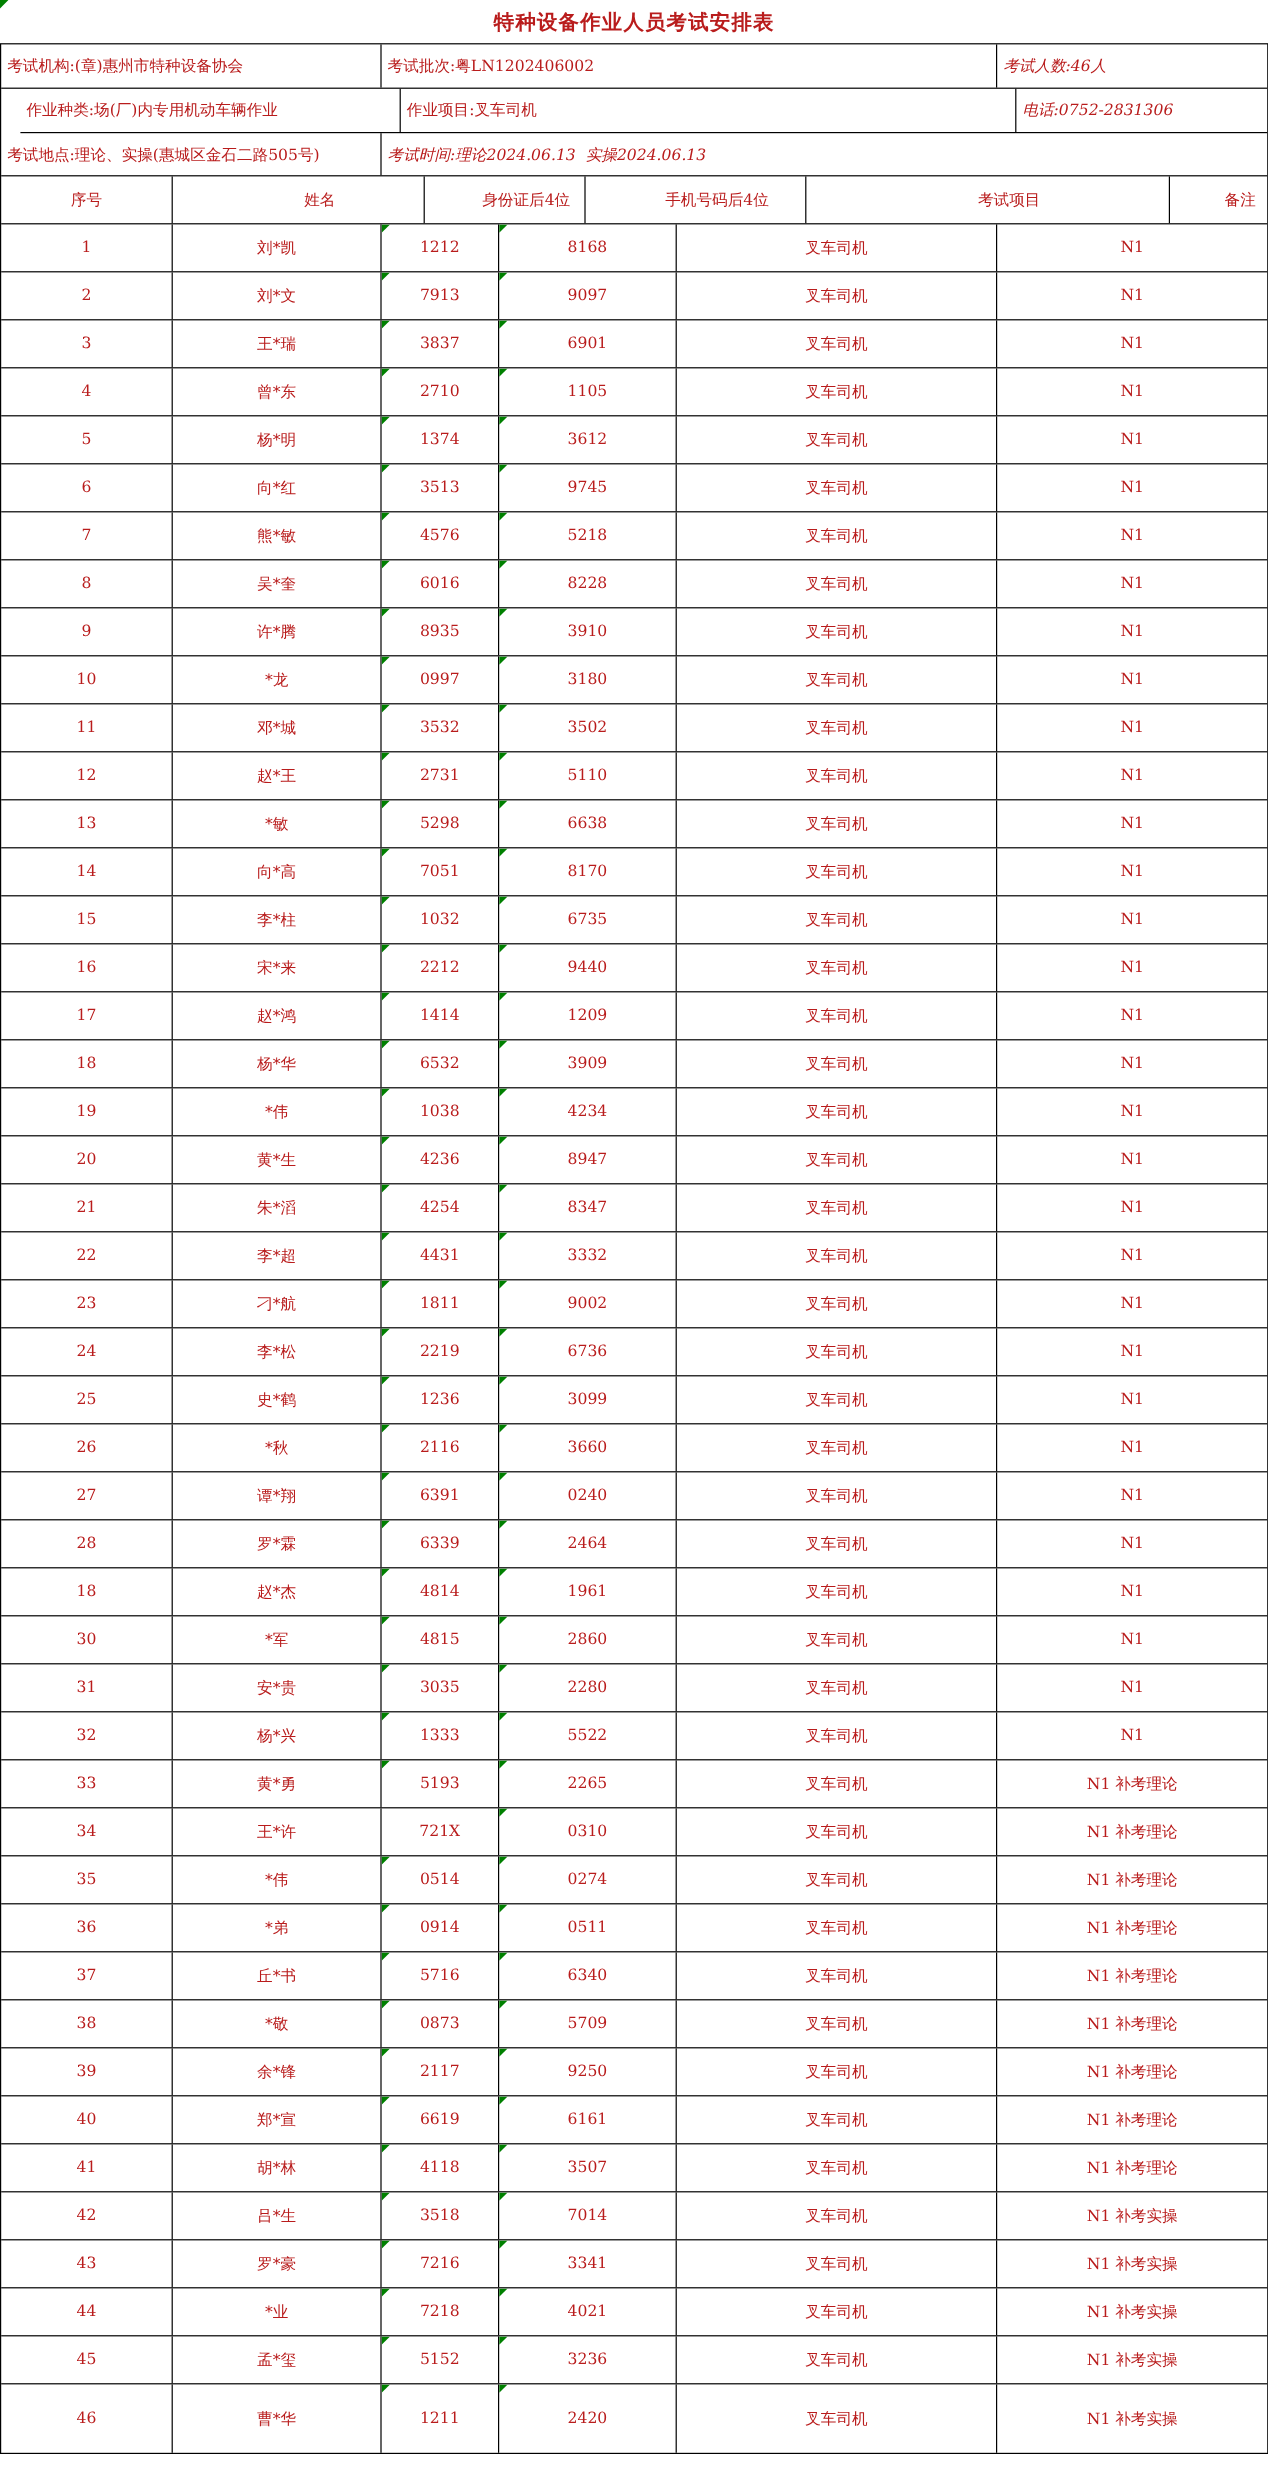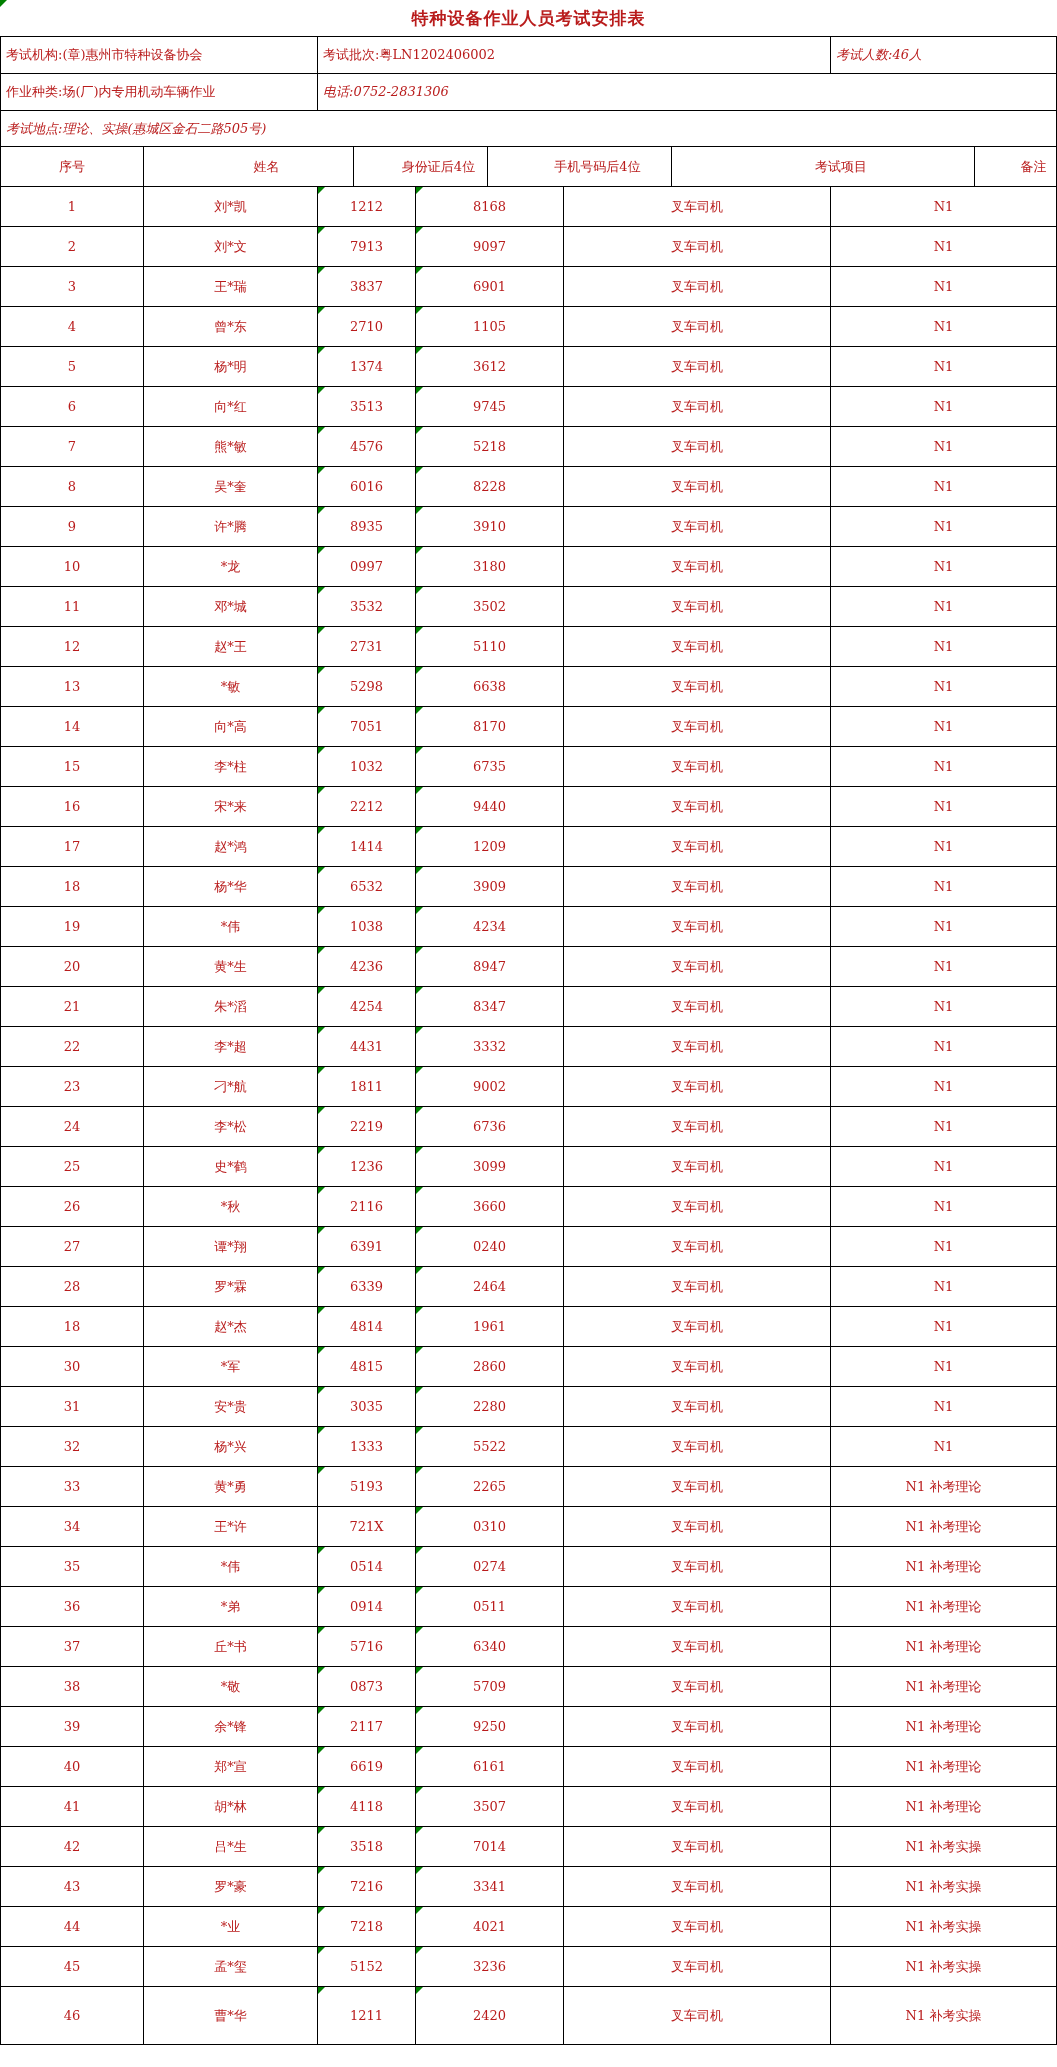--- a/index.html
+++ b/index.html
@@ -28,21 +28,21 @@
   }
   .frame {
     position: absolute; left: 0; top: 36px; bottom: 0; width: 1057px;
     box-sizing: border-box;
     border: 1px solid #000;
     display: flex; flex-direction: column;
     background: #fff;
   }
   .irow, .hrow, .drow { display: grid; box-sizing: border-box; border-bottom: 1px solid #000; }
   .irow.info1 { grid-template-columns: 317px 513px 1fr; height: 37px; }
-  .irow.info2 { grid-template-columns: 317px 513px 1fr; height: 37px; }
+  .irow.info2 { grid-template-columns: 317px 513px 1fr; height: 37px; margin-left: 16px; }
   .irow.info3 { grid-template-columns: 317px 1fr; height: 36px; }
   .irow.addr  { grid-template-columns: 1fr; height: 38px; }
   .hrow { grid-template-columns: 143px 174px 98px 148px 267px 1fr; height: 40px; gap: 36px; }
   .drow { grid-template-columns: 143px 174px 98px 148px 267px 1fr; height: 40px; }
   .drow:last-child { border-bottom: none; flex: 1; }
   .icell {
     box-sizing: border-box; border-right: 1px solid #000;
     display: flex; align-items: center;
     padding-left: 5px; white-space: pre; overflow: hidden;
   }
@@ -73,25 +73,27 @@
   <div class="frame">
 
     <div class="irow info1">
       <div class="icell">考试机构:(章)惠州市特种设备协会</div>
       <div class="icell">考试批次:粤LN1202406002</div>
       <div class="icell">考试人数:46人</div>
     </div>
 
     <div class="irow info2">
       <div class="icell">作业种类:场(厂)内专用机动车辆作业</div>
+      <div class="icell">作业项目:叉车司机</div>
       <div class="icell">电话:0752-2831306</div>
     </div>
 
     <div class="irow info3">
       <div class="icell">考试地点:理论、实操(惠城区金石二路505号)</div>
+      <div class="icell">考试时间:理论2024.06.13  实操2024.06.13</div>
     </div>
 
 
     <div class="hrow">
       <div class="cell">序号</div>
       <div class="cell">姓名</div>
       <div class="cell">身份证后4位</div>
       <div class="cell">手机号码后4位</div>
       <div class="cell">考试项目</div>
       <div class="cell">备注</div>

